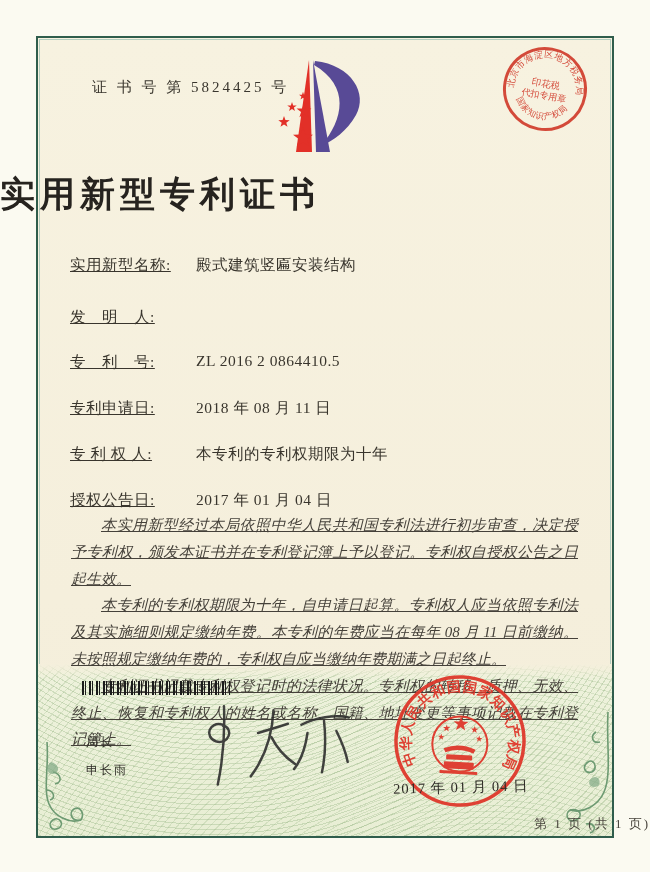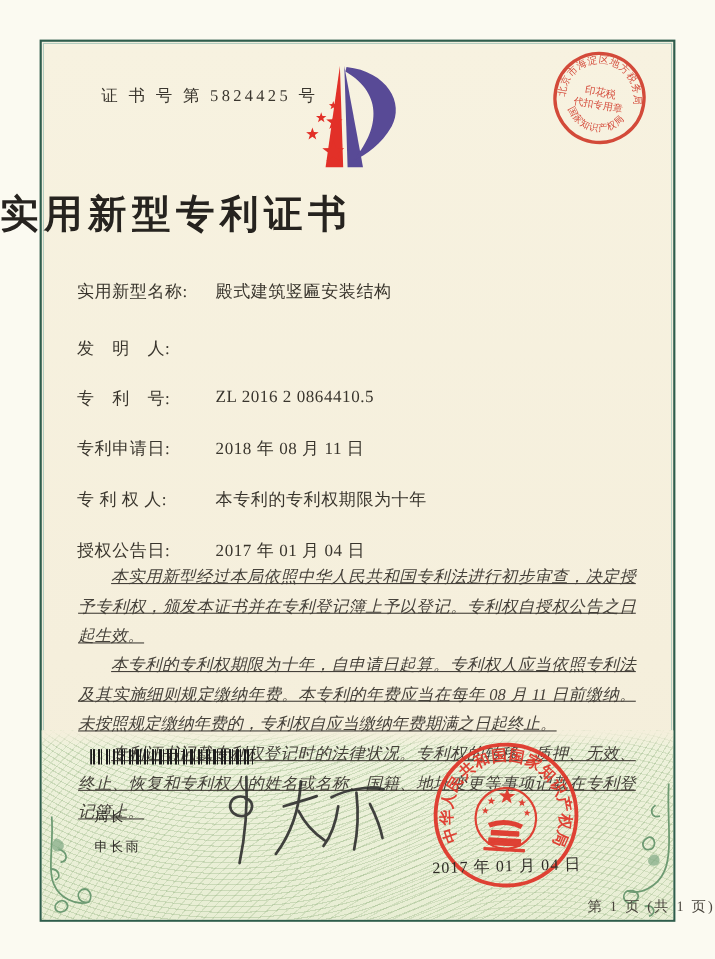--- a/index.html
+++ b/index.html
@@ -41,21 +41,21 @@
     transform:rotate(10deg);opacity:.92;
   }
   .title{
     position:absolute;left:0;right:0;top:171px;
     font-size:35px;font-weight:700;letter-spacing:5px;color:#26231f;
   }
   .field{
     position:absolute;left:70px;width:490px;display:flex;
     font-size:15.5px;color:#39352d;letter-spacing:.5px;
   }
-  .field .lbl{display:inline-block;width:126px;flex:none;}
+  .field .lbl{display:inline-block;width:126px;flex:none;text-decoration:underline;}
   .f0{top:255px}.f1{top:307px}.f2{top:352px}.f3{top:398px}.f4{top:444px}.f5{top:490px}
   .body-text{
     position:absolute;left:71px;top:512px;width:507px;
     font-size:15px;line-height:26.8px;text-align:justify;
     color:#45413a;font-style:italic;text-decoration:underline;
   }
   .body-text p{margin:0;text-indent:2em;}
   .barcode{
     position:absolute;left:82px;top:681px;width:148px;height:14px;z-index:2;
     background:repeating-linear-gradient(90deg,

